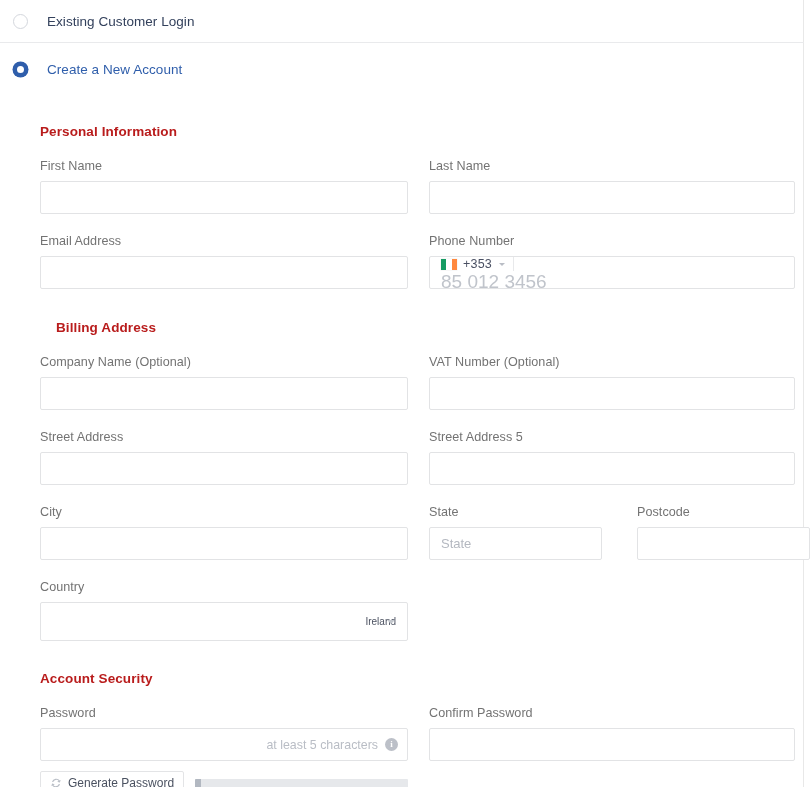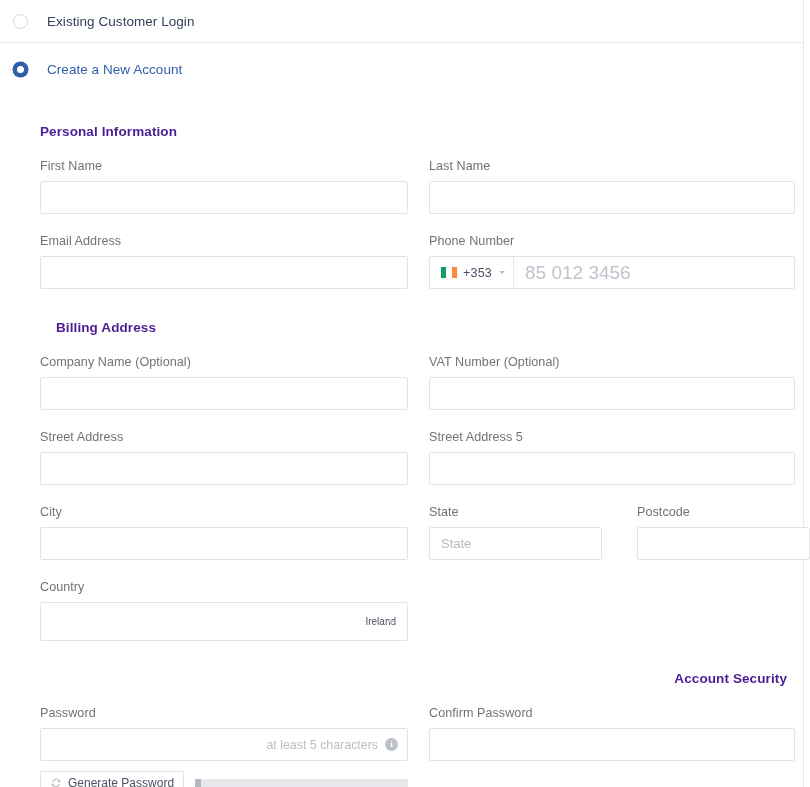--- a/index.html
+++ b/index.html
@@ -61,28 +61,28 @@
     letter-spacing: .05px;
   }
   .radio-label.dark { color: #33415c; }
   .radio-label.link { color: #2f5eab; cursor: pointer; }
 
   
   .form-body {
     padding: 0 16px 0 40px;
   }
   .section-title {
-    color: #4c1d95;
+    color: #b91c1c;
     font-size: 13.5px;
     font-weight: bold;
     letter-spacing: .1px;
   }
   .s1 { margin-top: 33px; }
   .s2 { margin-top: 31px; padding-left: 16px; }
-  .s3 { margin-top: 30px; text-align: right; }
+  .s3 { margin-top: 30px; }
 
   .grid {
     display: flex;
     gap: 0;
   }
   .col-left  { width: 368px; flex: 0 0 auto; }
   .col-right { width: 366px; flex: 0 0 auto; margin-left: 21px; }
 
   .field { margin-top: 20px; }
   .flabel {
@@ -109,20 +109,21 @@
 
   
   .phone-wrap {
     display: flex;
     width: 100%;
     height: 33px;
     border: 1px solid #e2e3e5;
     border-radius: 2px;
     background: #fff;
     overflow: hidden;
+    flex-direction: column;
   }
   .phone-prefix {
     width: 84px;
     flex: 0 0 auto;
     display: flex;
     align-items: center;
     gap: 6px;
     padding-left: 11px;
     border-right: 1px solid #e8e9eb;
     cursor: pointer;

